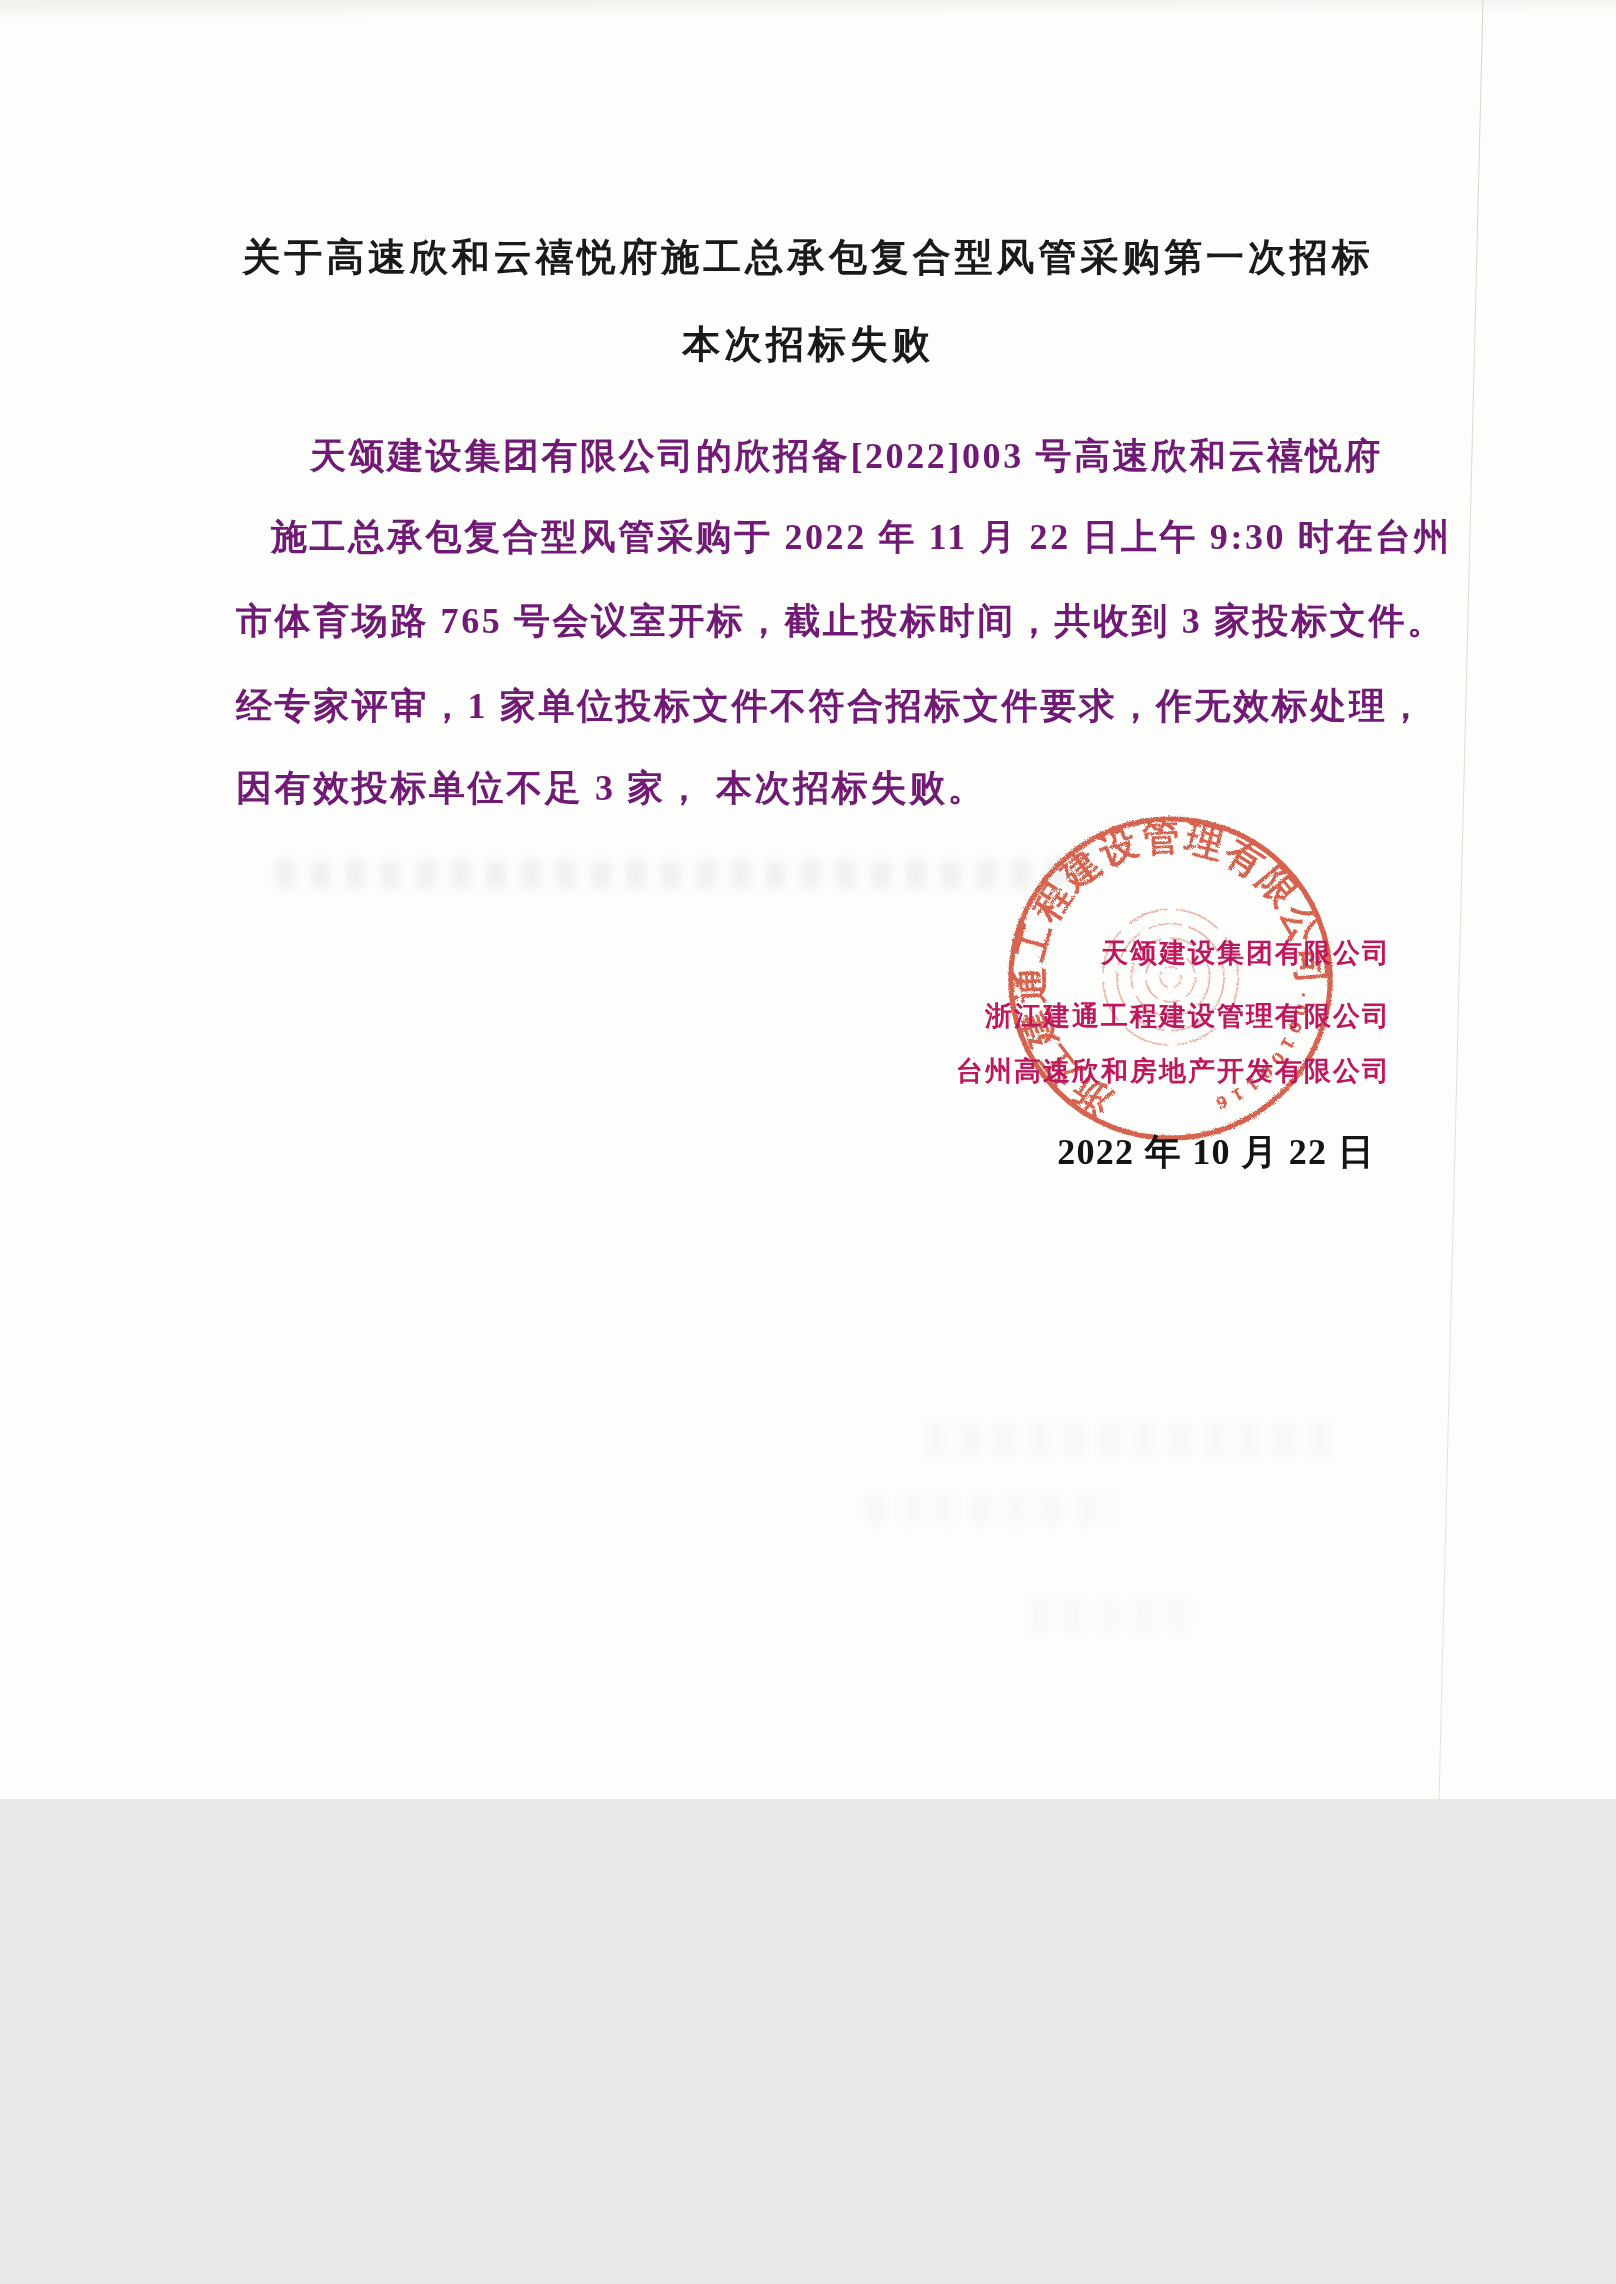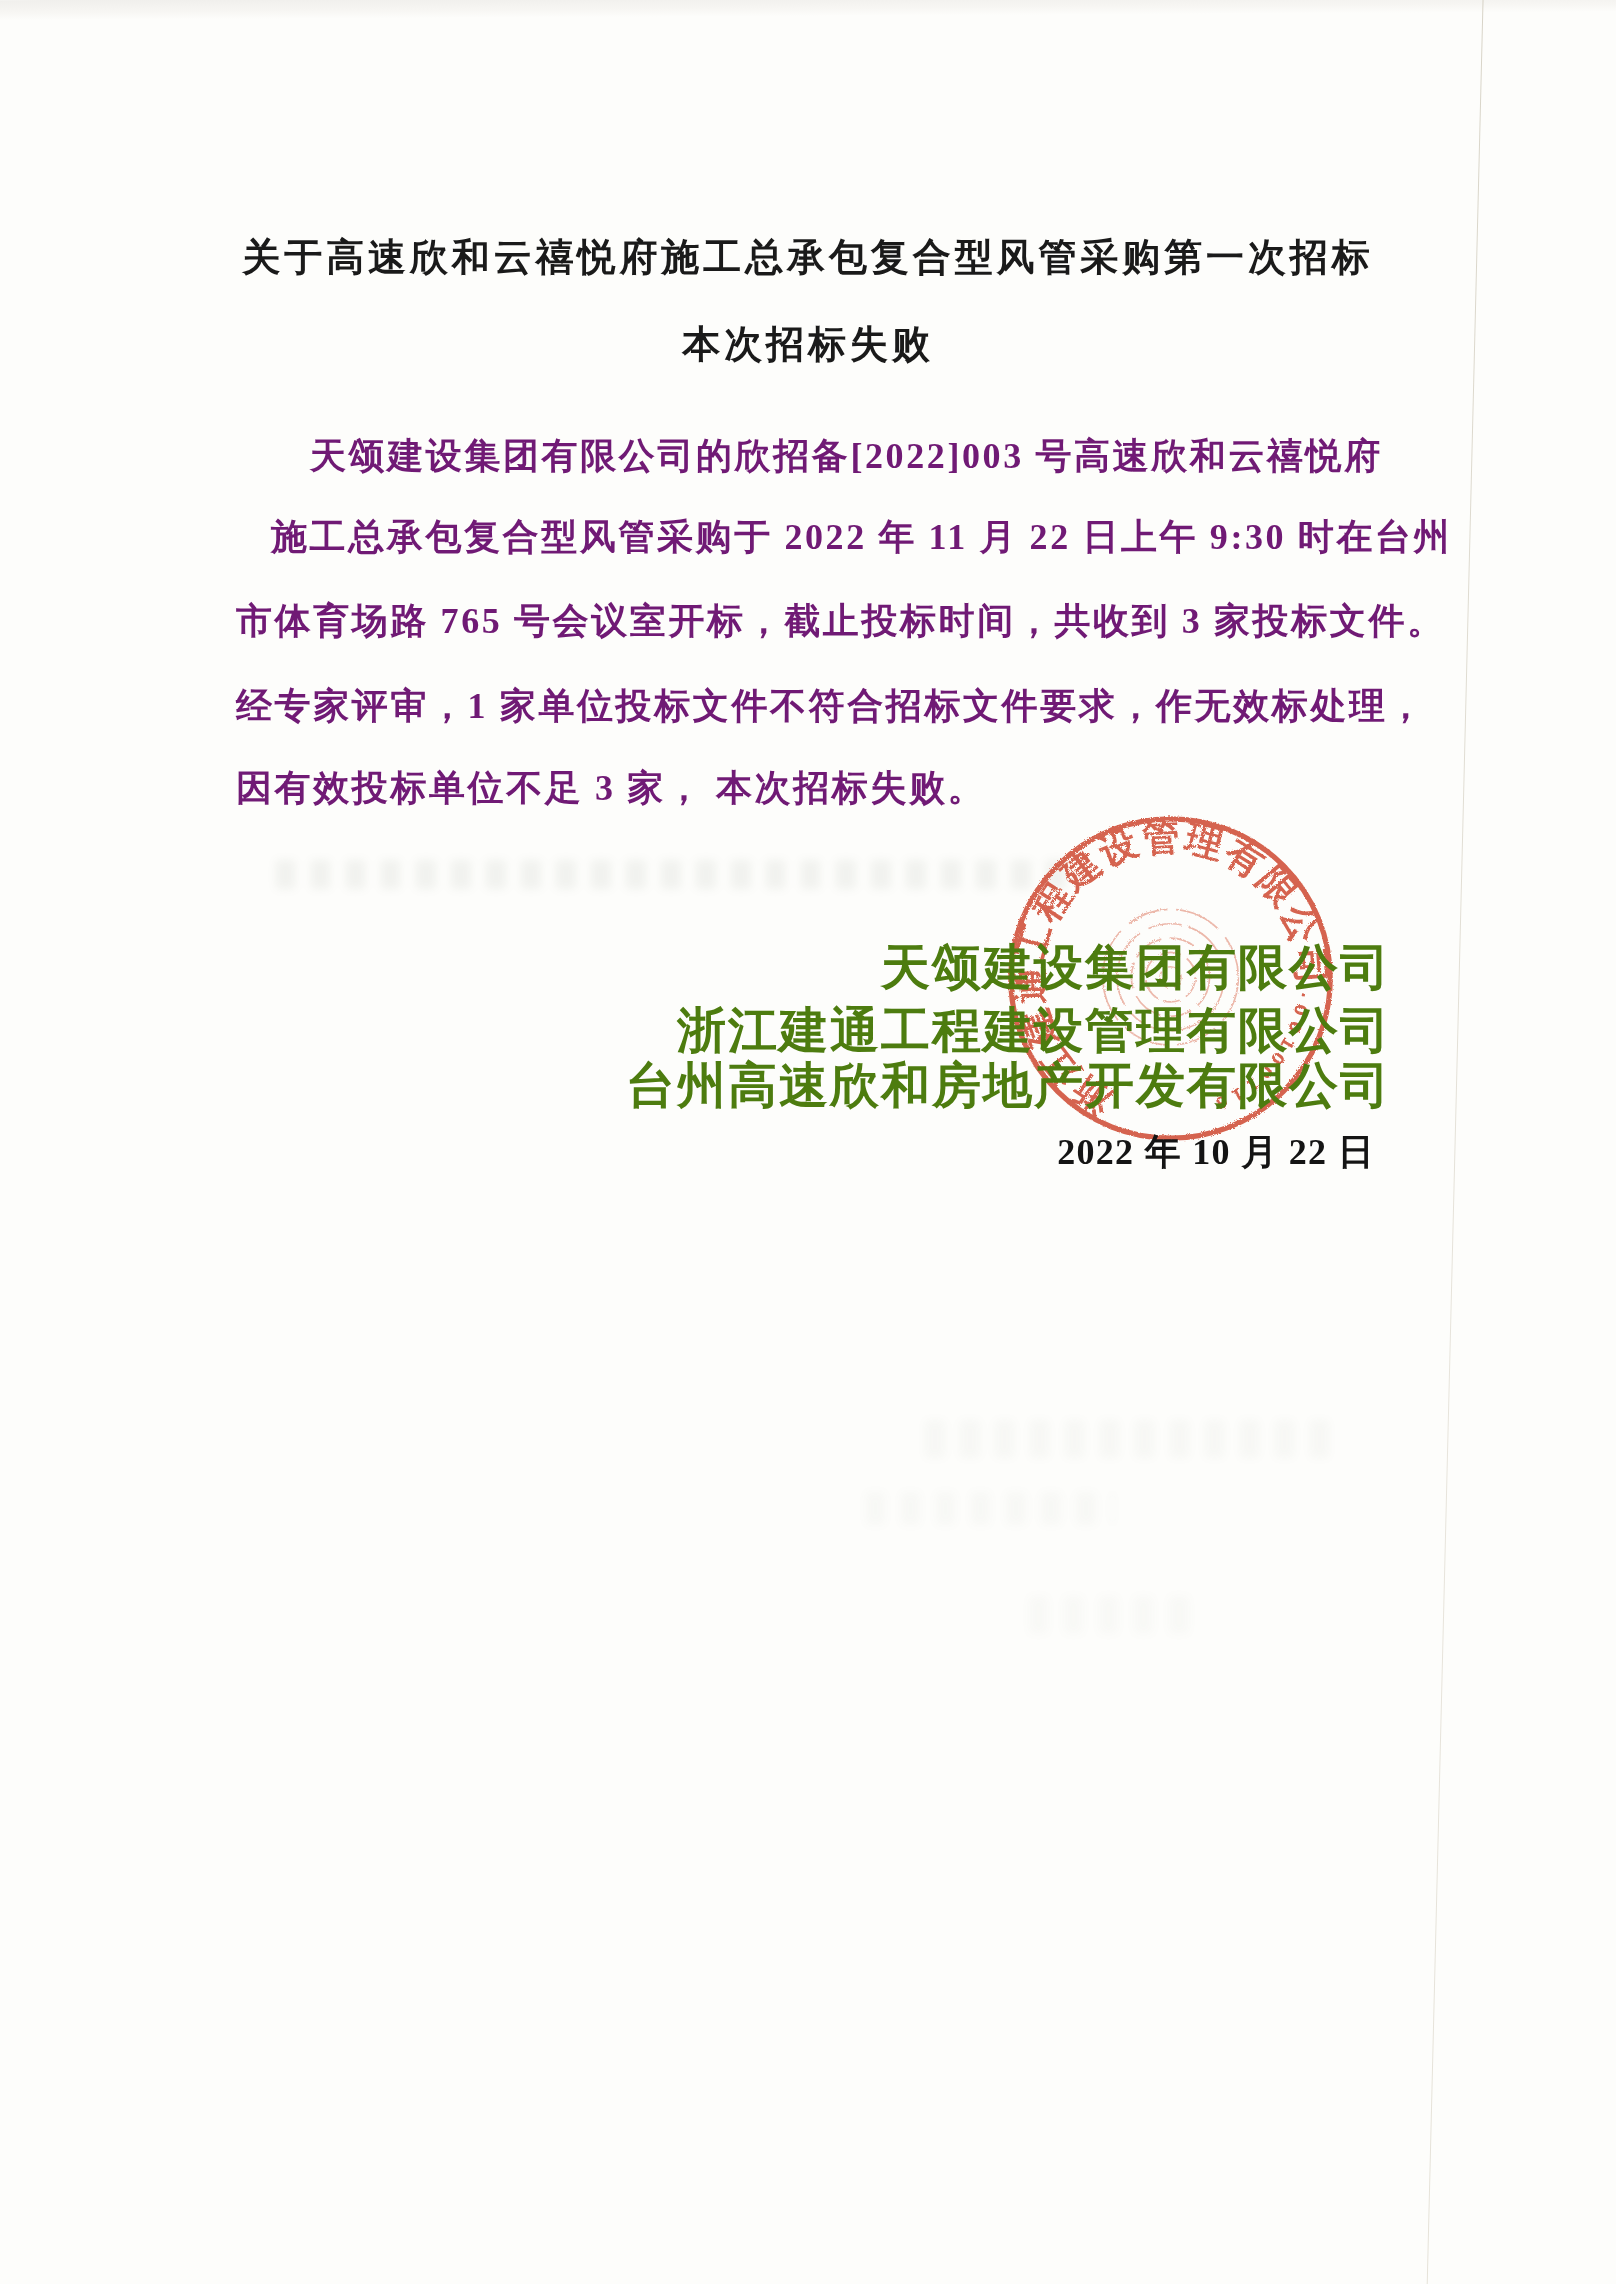--- a/index.html
+++ b/index.html
@@ -1,18 +1,18 @@
 <!DOCTYPE html>
 <html style="font-size:10.4px"><head>
 <meta charset="utf-8">
 <style>
   html,body{margin:0;padding:0;background:#e8e8e8;}
   .page{
     position:relative;
-    width:1616px;height:2284px;
+    width:1616px;height:1799px;
     background:#fdfdfb;
     overflow:hidden;
     font-family:"Liberation Serif","DejaVu Serif",serif;
     color:#161616;
   }
   
   .scan-edge{
     position:absolute;left:-13px;top:-3.9px;width:1655px;height:19.5px;
     background:linear-gradient(180deg,#f0efec 0%,#f7f6f3 60%,rgba(253,253,251,0) 100%);
     transform:rotate(-0.30deg);
@@ -37,21 +37,21 @@
     font-size:36px;font-weight:700;letter-spacing:2.6px;color:#701a75;
     white-space:nowrap;
   }
   .bl-1{top:432px;padding-left:74px;}
   .bl-2{top:513px;margin-left:35px;}
   .bl-3{top:597px;}
   .bl-4{top:682px;}
   .bl-5{top:764px;}
   .sig-line{
     position:absolute;right:225px;
-    font-size:49px;font-weight:700;letter-spacing:2px;color:#4d7c0f;
+    font-size:27px;font-weight:700;letter-spacing:2px;color:#be185d;
     white-space:nowrap;z-index:3;
   }
   .sig-1{top:935px;}
   .sig-2{top:998px;}
   .sig-3{top:1053px;}
   .date-line{
     position:absolute;right:241px;top:1128px;
     font-size:36px;font-weight:700;letter-spacing:1.3px;color:#141414;
     white-space:nowrap;z-index:3;
   }

